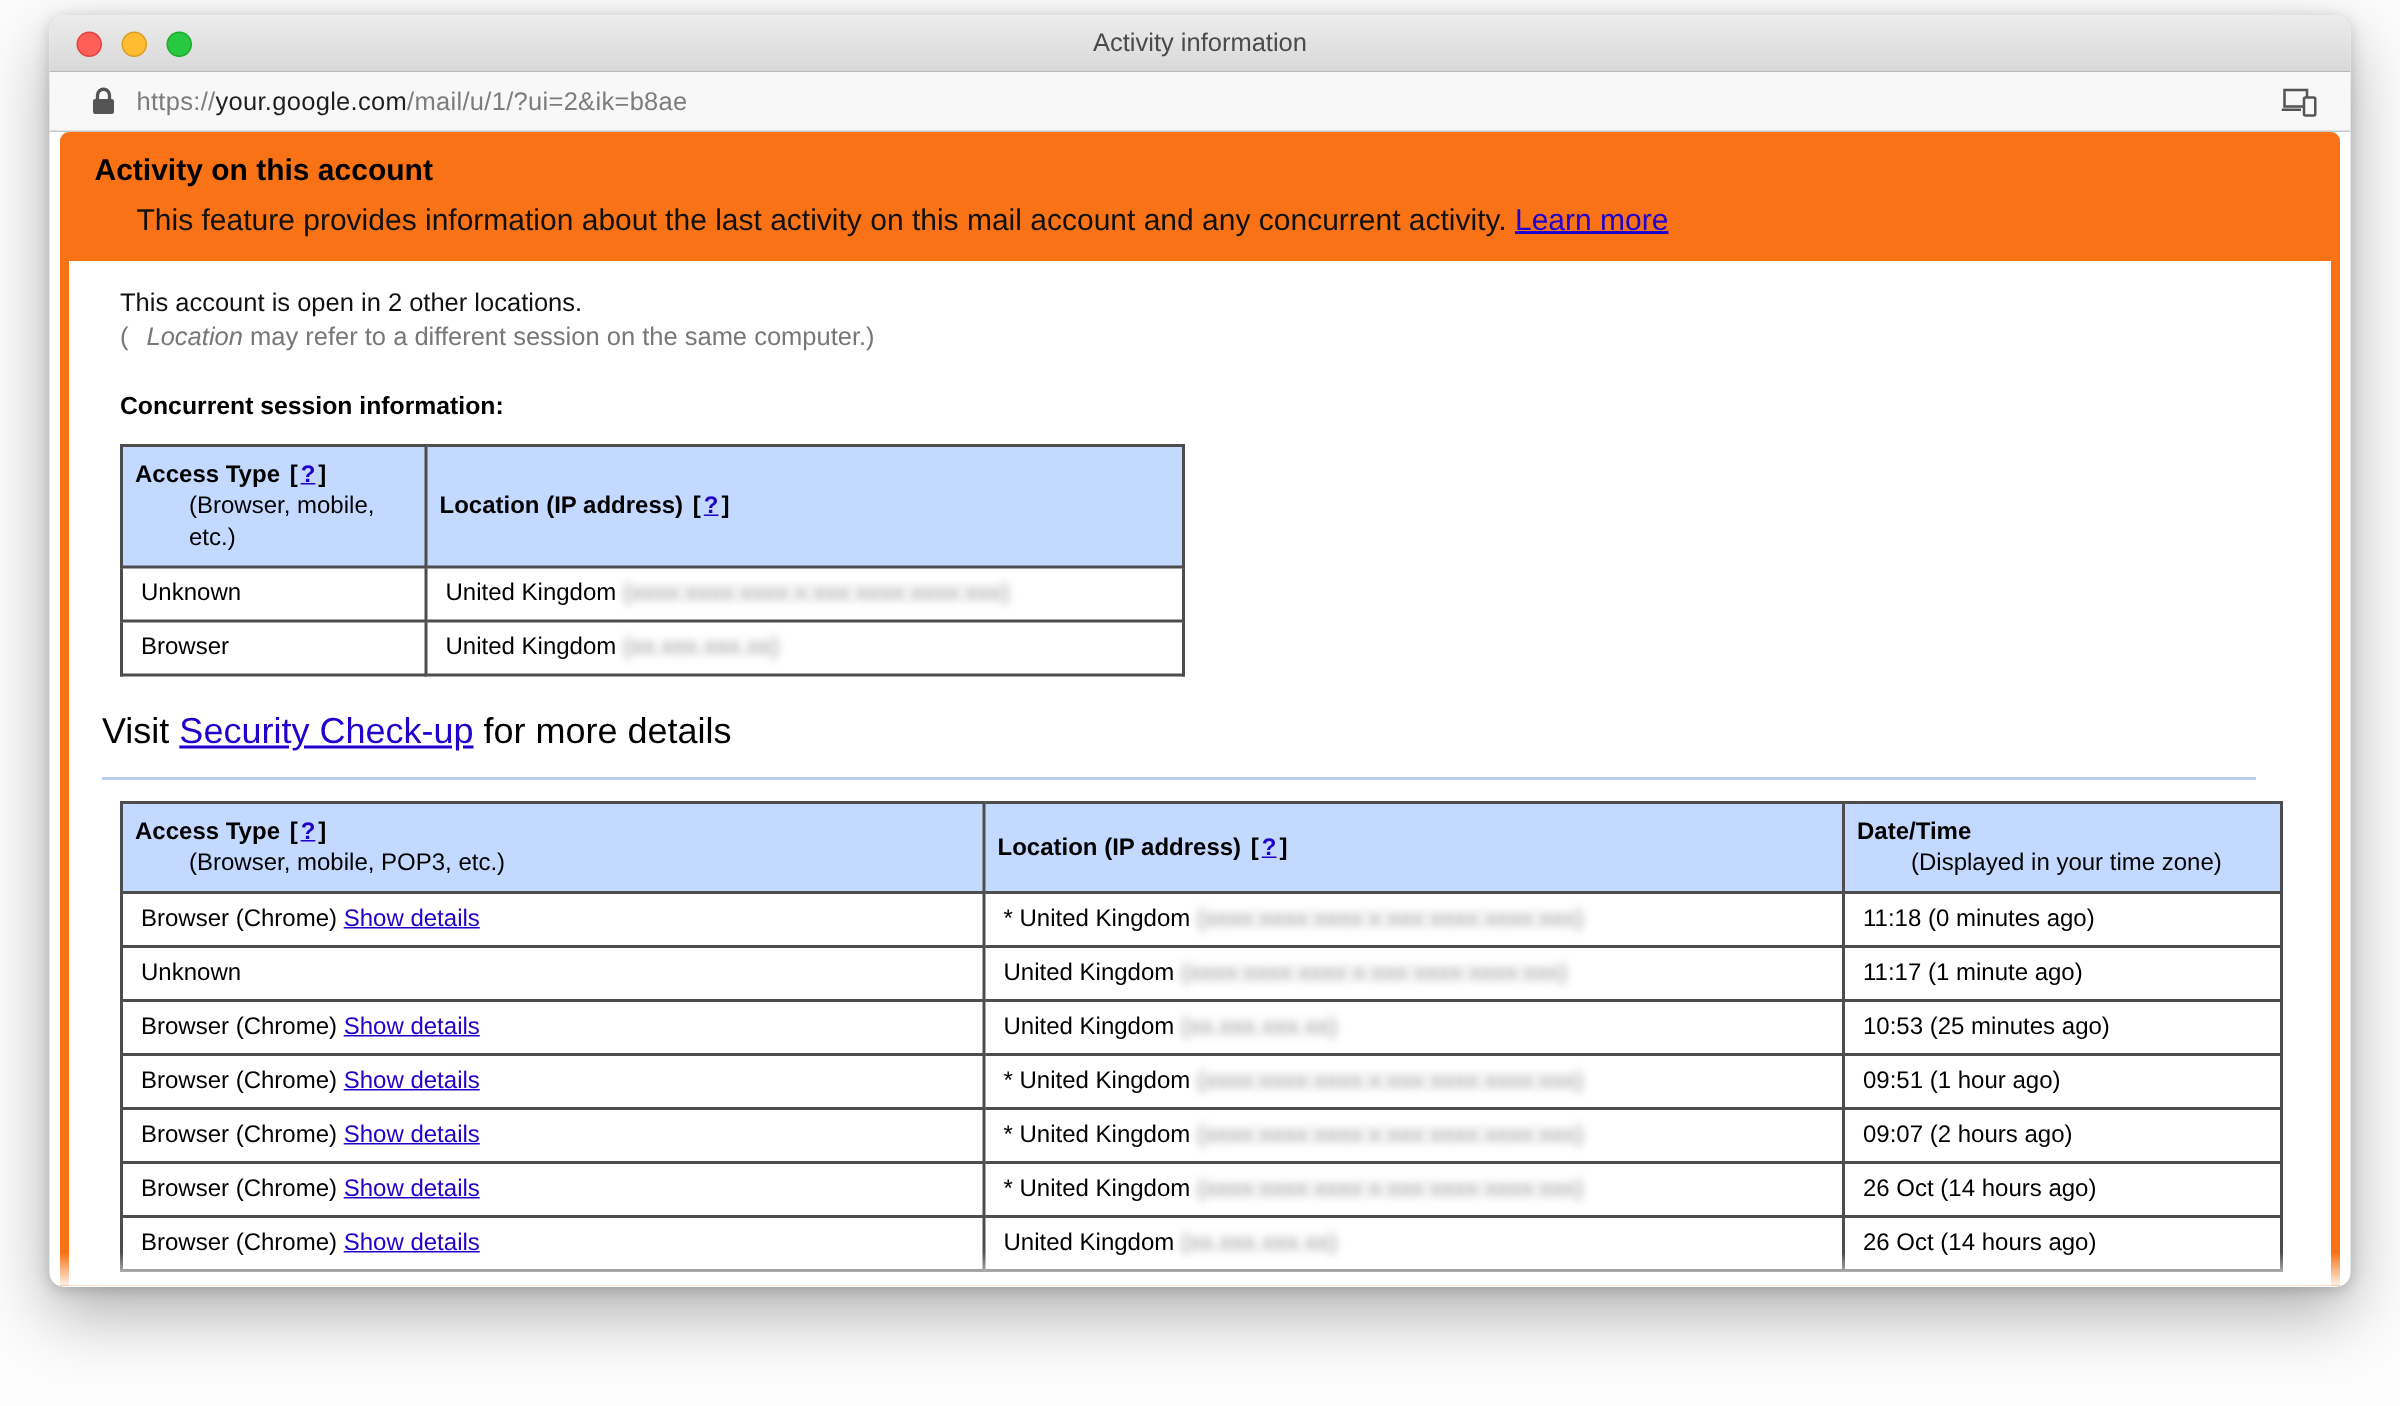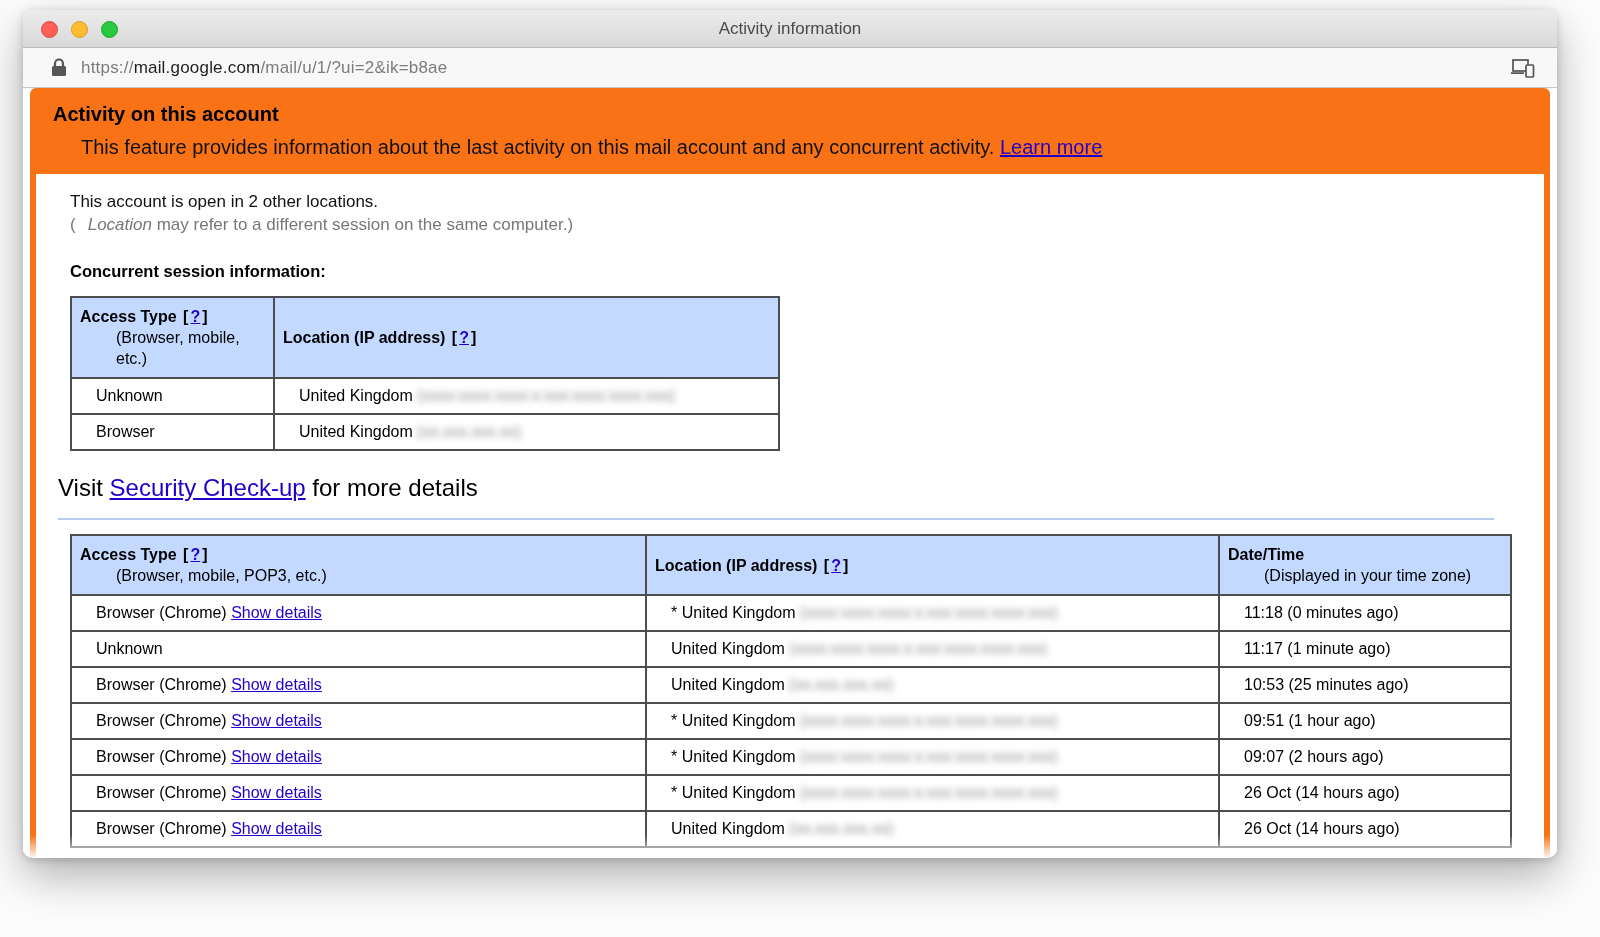--- a/index.html
+++ b/index.html
@@ -1,21 +1,21 @@
 <!DOCTYPE html>
 <html><head>
 <meta charset="utf-8">
 <style>
   * { margin:0; padding:0; box-sizing:border-box; }
   html,body { width:1600px; height:937px; background:#fcfcfc; font-family:"Liberation Sans", sans-serif; }
   body { position:relative; overflow:hidden; }
 
   
   .window {
-    position:absolute; left:23px; top:10px; width:1534px; height:848px;
+    position:absolute; left:33px; top:10px; width:1534px; height:848px;
     border-radius:10px; overflow:hidden; background:#fff;
     box-shadow:0 18px 45px rgba(0,0,0,0.30), 0 2px 10px rgba(0,0,0,0.18);
   }
   .titlebar {
     position:relative; height:38px;
     background:linear-gradient(#ececec,#d9d9d9);
     border-bottom:1px solid #b9b9b9;
   }
   .traffic { position:absolute; left:18px; top:11px; display:flex; gap:13px; }
   .light { width:17px; height:17px; border-radius:50%; }
@@ -51,21 +51,21 @@
 
   .acct-line1 { font-size:17px; color:#111; line-height:23px; }
   .acct-line2 { font-size:17px; color:#777; line-height:23px; }
   .acct-line2 .it { font-style:italic;margin-left:12px; }
 
   h3.sect { font-size:16.5px; font-weight:bold; color:#000; margin:26px 0 15px 0; }
 
   table.act { border-collapse:collapse; table-layout:fixed; font-size:16px; color:#000; }
   table.act th, table.act td { border:2px solid #4d4d4d; text-align:left; vertical-align:middle; }
   table.act th { background:#c3d9ff; font-weight:normal; padding:8px 8px; }
-  table.act td { padding:5px 24px; height:36px; background:#fff; }
+  table.act td { padding:5px 12px; height:36px; background:#fff; }
   .th-l1 { font-weight:bold; line-height:21px; white-space:nowrap; }
   .th-l2 { font-weight:normal; line-height:21px;margin-left:36px; }
   .tok { font-weight:bold; margin:0 2px; }
   a.help { color:#2200cc; text-decoration:underline; font-weight:bold; cursor:pointer; }
 
   table.concurrent { width:708px; }
   table.concurrent col.c1 { width:203px; }
   table.concurrent col.c2 { width:505px; }
 
   table.recent { width:1440px; }
@@ -97,21 +97,21 @@
     <div class="win-title">Activity information</div>
   </div>
 
   <div class="urlbar">
     <span class="lock">
       <svg width="16" height="19" viewBox="0 0 16 19">
         <rect x="1" y="8" width="14" height="10" rx="1.5" fill="#555"></rect>
         <path d="M4 8.5 V5.5 a4 4 0 0 1 8 0 V8.5" fill="none" stroke="#555" stroke-width="2.2"></path>
       </svg>
     </span>
-    <span class="url-text"><span>https://</span><span class="host">mail.google.com</span><span>/mail/u/1/?ui=2&amp;ik=b8ae</span></span>
+    <span class="url-text"><span>https://</span><span class="host">your.google.com</span><span>/mail/u/1/?ui=2&amp;ik=b8ae</span></span>
     <span class="devices">
       <svg width="24" height="21" viewBox="0 0 24 21">
         <rect x="2" y="3" width="15" height="11" fill="none" stroke="#555" stroke-width="1.7"></rect>
         <line x1="0" y1="16.2" x2="13" y2="16.2" stroke="#555" stroke-width="1.7"></line>
         <rect x="15" y="8" width="7.5" height="12" rx="1" fill="#f8f8f8" stroke="#555" stroke-width="1.7"></rect>
       </svg>
     </span>
   </div>
 
   <div class="page">

